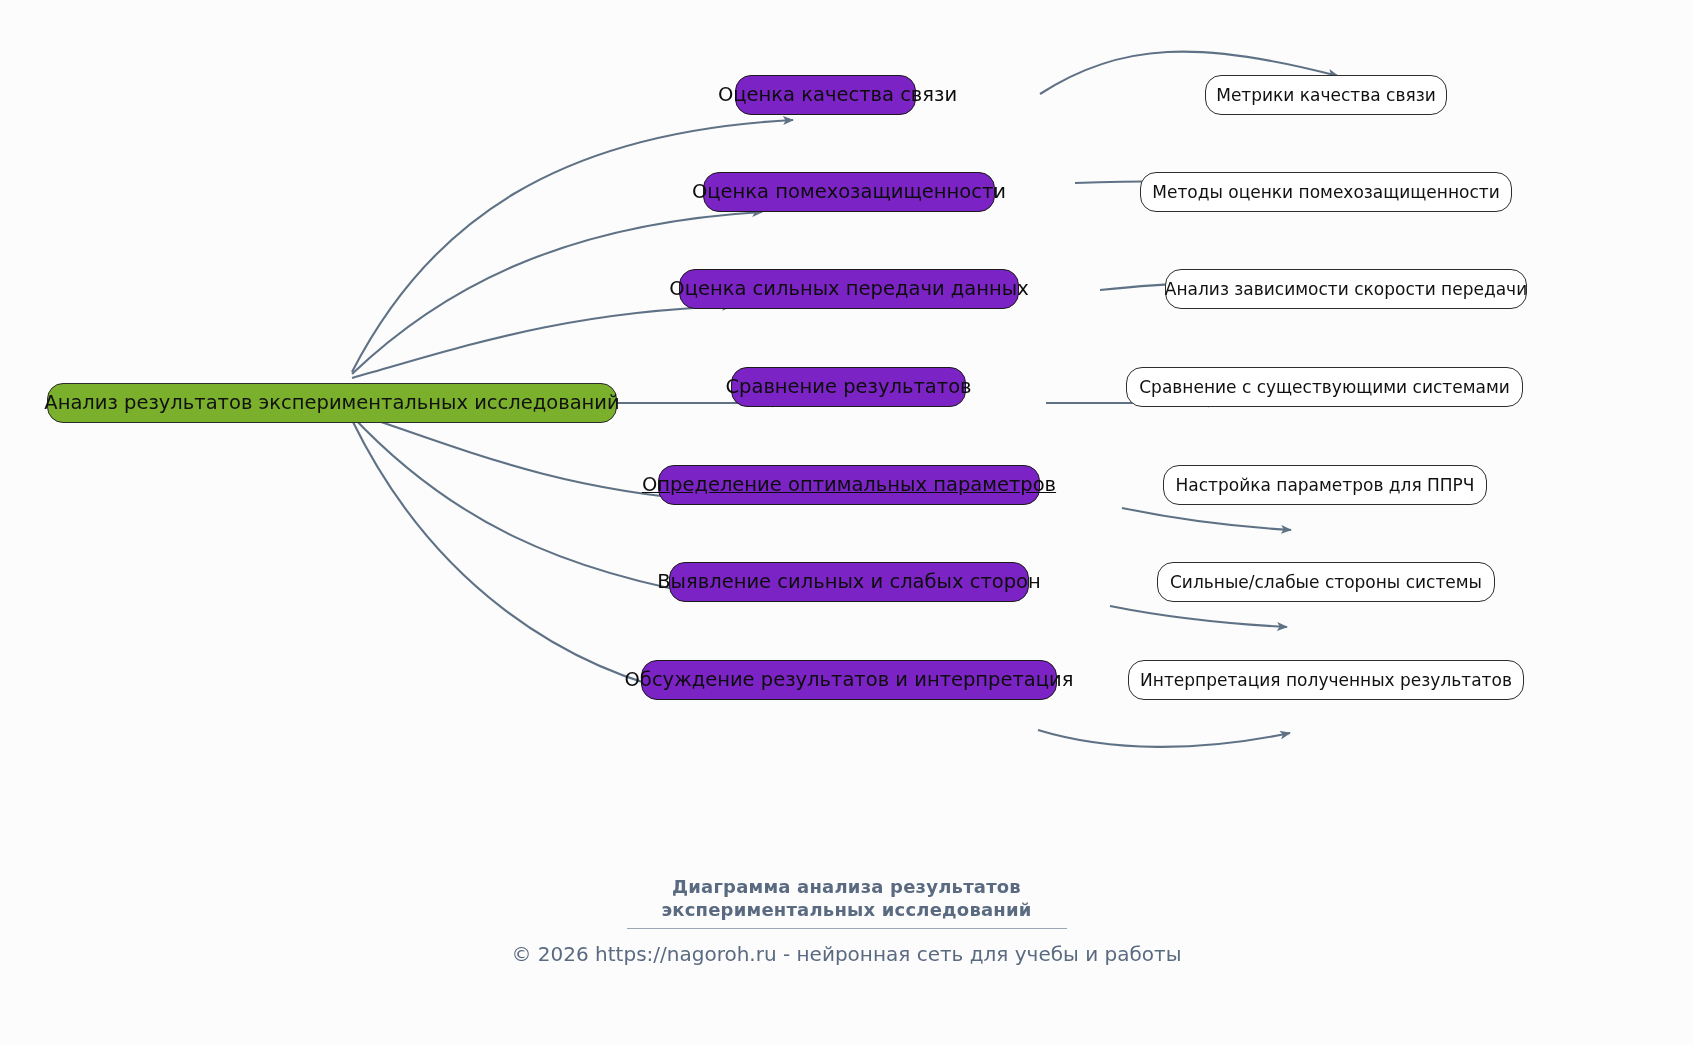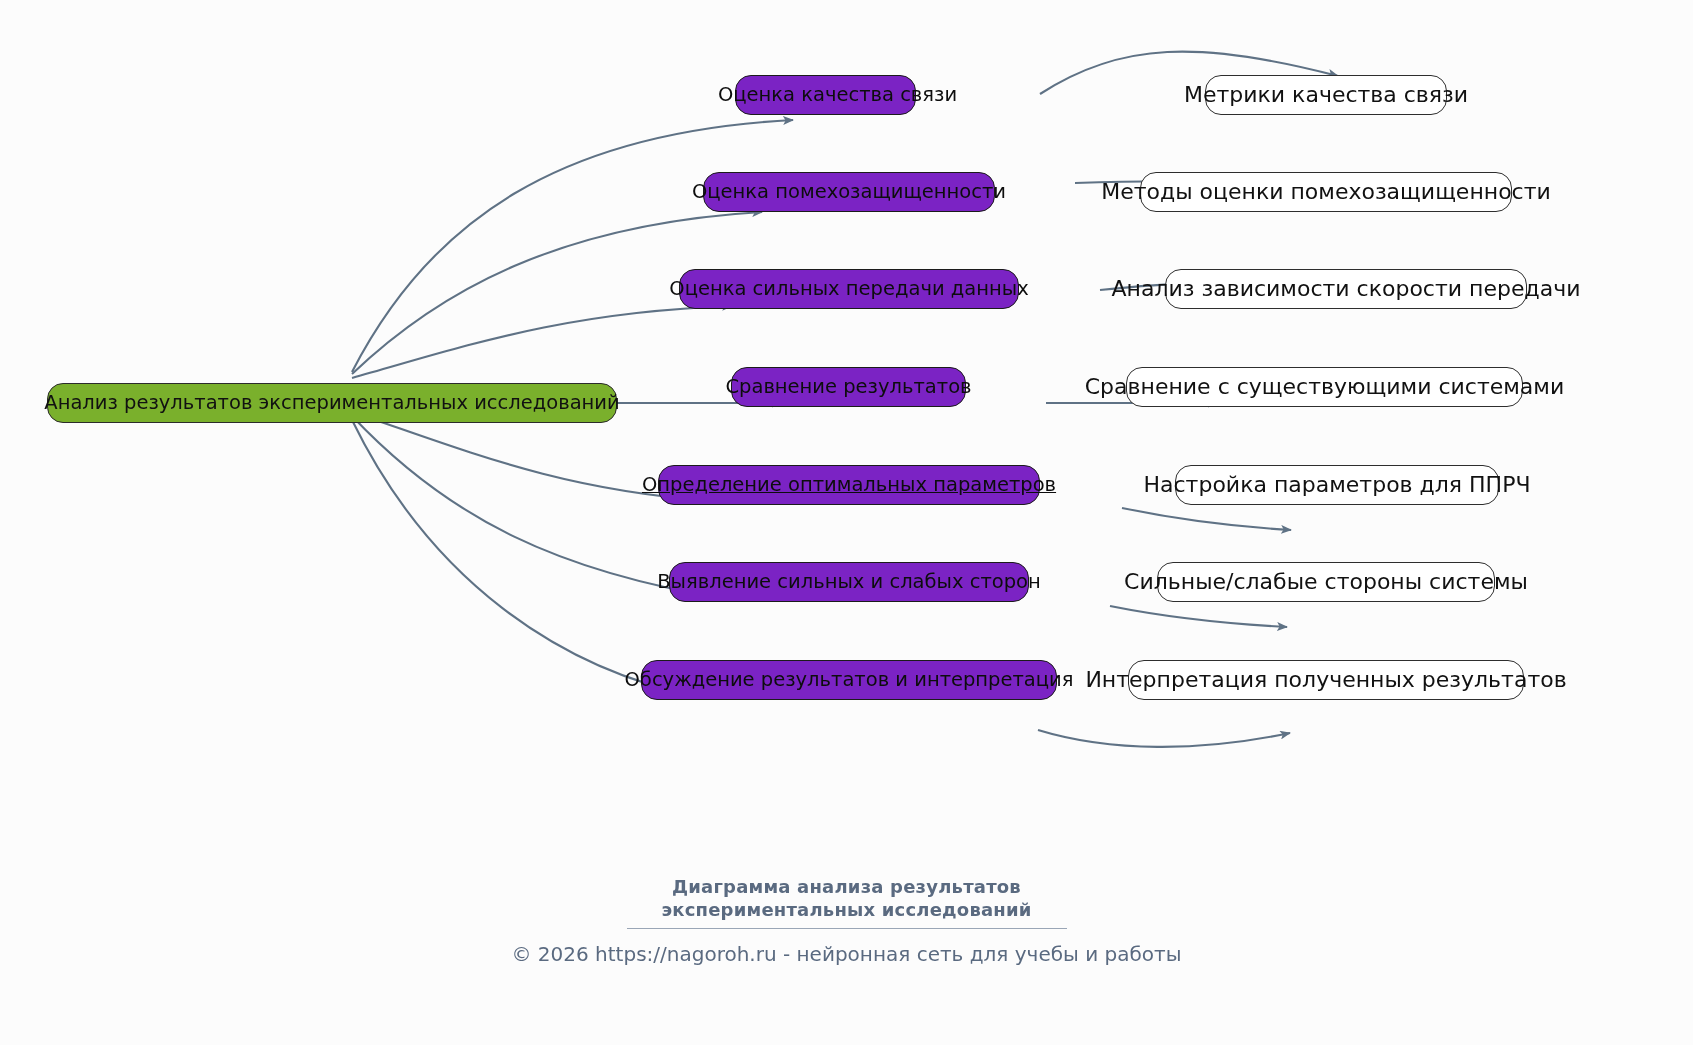--- a/index.html
+++ b/index.html
@@ -54,21 +54,21 @@
     color: #0d0d0d;
     font-size: 19.5px;
     padding: 0 16px;
     height: 40px;
   }
   .node-leaf {
     background: #ffffff;
     border: 1.6px solid #2e2e2e;
     border-radius: 16px;
     color: #111111;
-    font-size: 22px;
+    font-size: 17px;
     padding: 6px 16px;
     height: 40px;
   }
   #diagram-title {
     position: absolute;
     left: 0;
     width: 1693px;
     top: 875px;
     text-align: center;
     color: #5a6a80;
@@ -172,21 +172,21 @@
   </div>
 
   <div class="node node-leaf" style="left:1165px; top:269px; width:362px;">
     <span>Анализ зависимости скорости передачи</span>
   </div>
 
   <div class="node node-leaf" style="left:1126px; top:367px; width:397px;">
     <span>Сравнение с существующими системами</span>
   </div>
 
-  <div class="node node-leaf" style="left:1163px; top:465px; width:324px;margin-left:12px;">
+  <div class="node node-leaf" style="left:1163px; top:465px; width:324px;">
     <span>Настройка параметров для ППРЧ</span>
   </div>
 
   <div class="node node-leaf" style="left:1157px; top:562px; width:338px;">
     <span>Сильные/слабые стороны системы</span>
   </div>
 
   <div class="node node-leaf" style="left:1128px; top:660px; width:396px;">
     <span>Интерпретация полученных результатов</span>
   </div>

